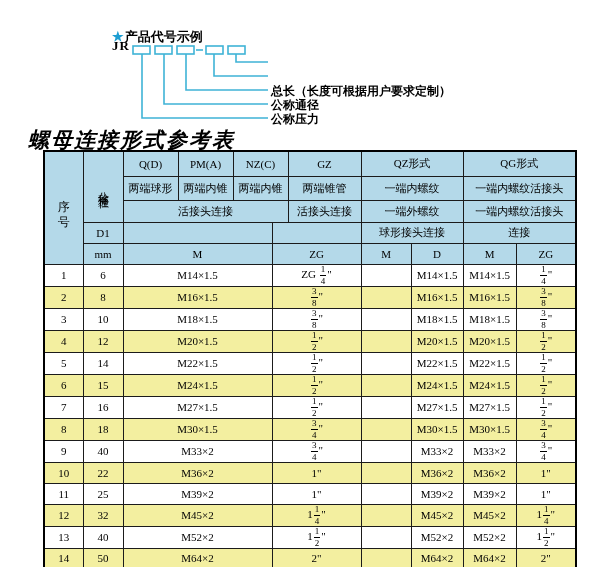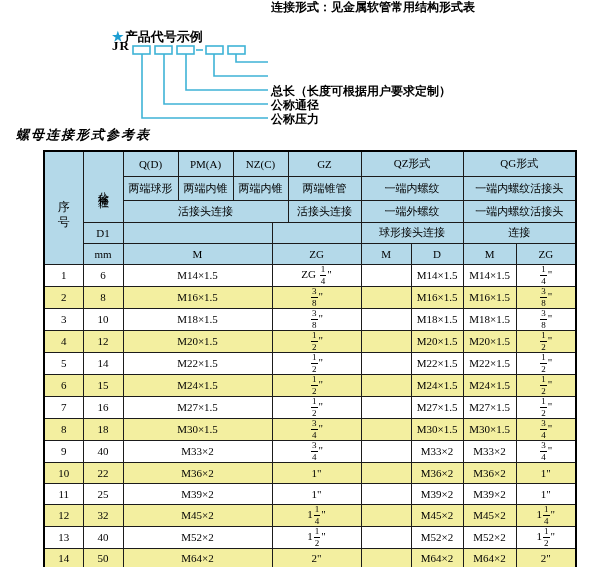--- a/index.html
+++ b/index.html
@@ -21,21 +21,21 @@
         font-weight:bold;font-size:13px;letter-spacing:1px;}
   .diagram svg{position:absolute;left:0;top:0;}
   .dlabel{position:absolute;left:271px;height:14px;line-height:14px;
         font-family:"Liberation Sans",sans-serif;font-weight:bold;font-size:12px;white-space:nowrap;}
   .dlabel:nth-of-type(1){top:56px;}
   .dlabel:nth-of-type(2){top:70px;}
   .dlabel:nth-of-type(3){top:84px;}
   .dlabel:nth-of-type(4){top:98px;}
   .dlabel:nth-of-type(5){top:112px;}
   
-  .table-title{position:absolute;left:16px;top:126px;margin:0;font-size:13px;font-weight:bold;
+  .table-title{position:absolute;left:28px;top:126px;margin:0;font-size:21px;font-weight:bold;
         font-style:italic;letter-spacing:2px;font-family:"DejaVu Serif",serif;}
   
   table{position:absolute;left:43px;top:150px;border-collapse:collapse;table-layout:fixed;
         width:534px;font-size:11px;}
   td,th{border:1px solid var(--border);text-align:center;vertical-align:middle;
         padding:0;font-weight:normal;overflow:hidden;white-space:nowrap;}
   table{border:2px solid #000;}
   thead td{background:var(--header-bg);}
   thead .hr1{height:25px;}
   thead .hr2{height:24px;}
@@ -71,21 +71,20 @@
         <polyline points="186,54 186,90 268,90"></polyline>
         <polyline points="164,54 164,104 268,104"></polyline>
         <polyline points="142,54 142,118 268,118"></polyline>
       </g>
     </svg>
     <div class="diagram-title"><span class="star">★</span><span>产品代号示例</span></div>
     <div class="code-prefix">JR</div>
     <div class="dlabel">总长（长度可根据用户要求定制）</div>
     <div class="dlabel">公称通径</div>
     <div class="dlabel">公称压力</div>
-    <div class="dlabel">连接形式：见金属软管常用结构形式表</div>
   </div>
 
   <h2 class="table-title">螺母连接形式参考表</h2>
 
   <table>
     <colgroup>
       <col style="width:39px">
         <col style="width:40px">
         <col style="width:55px">
         <col style="width:55px">

